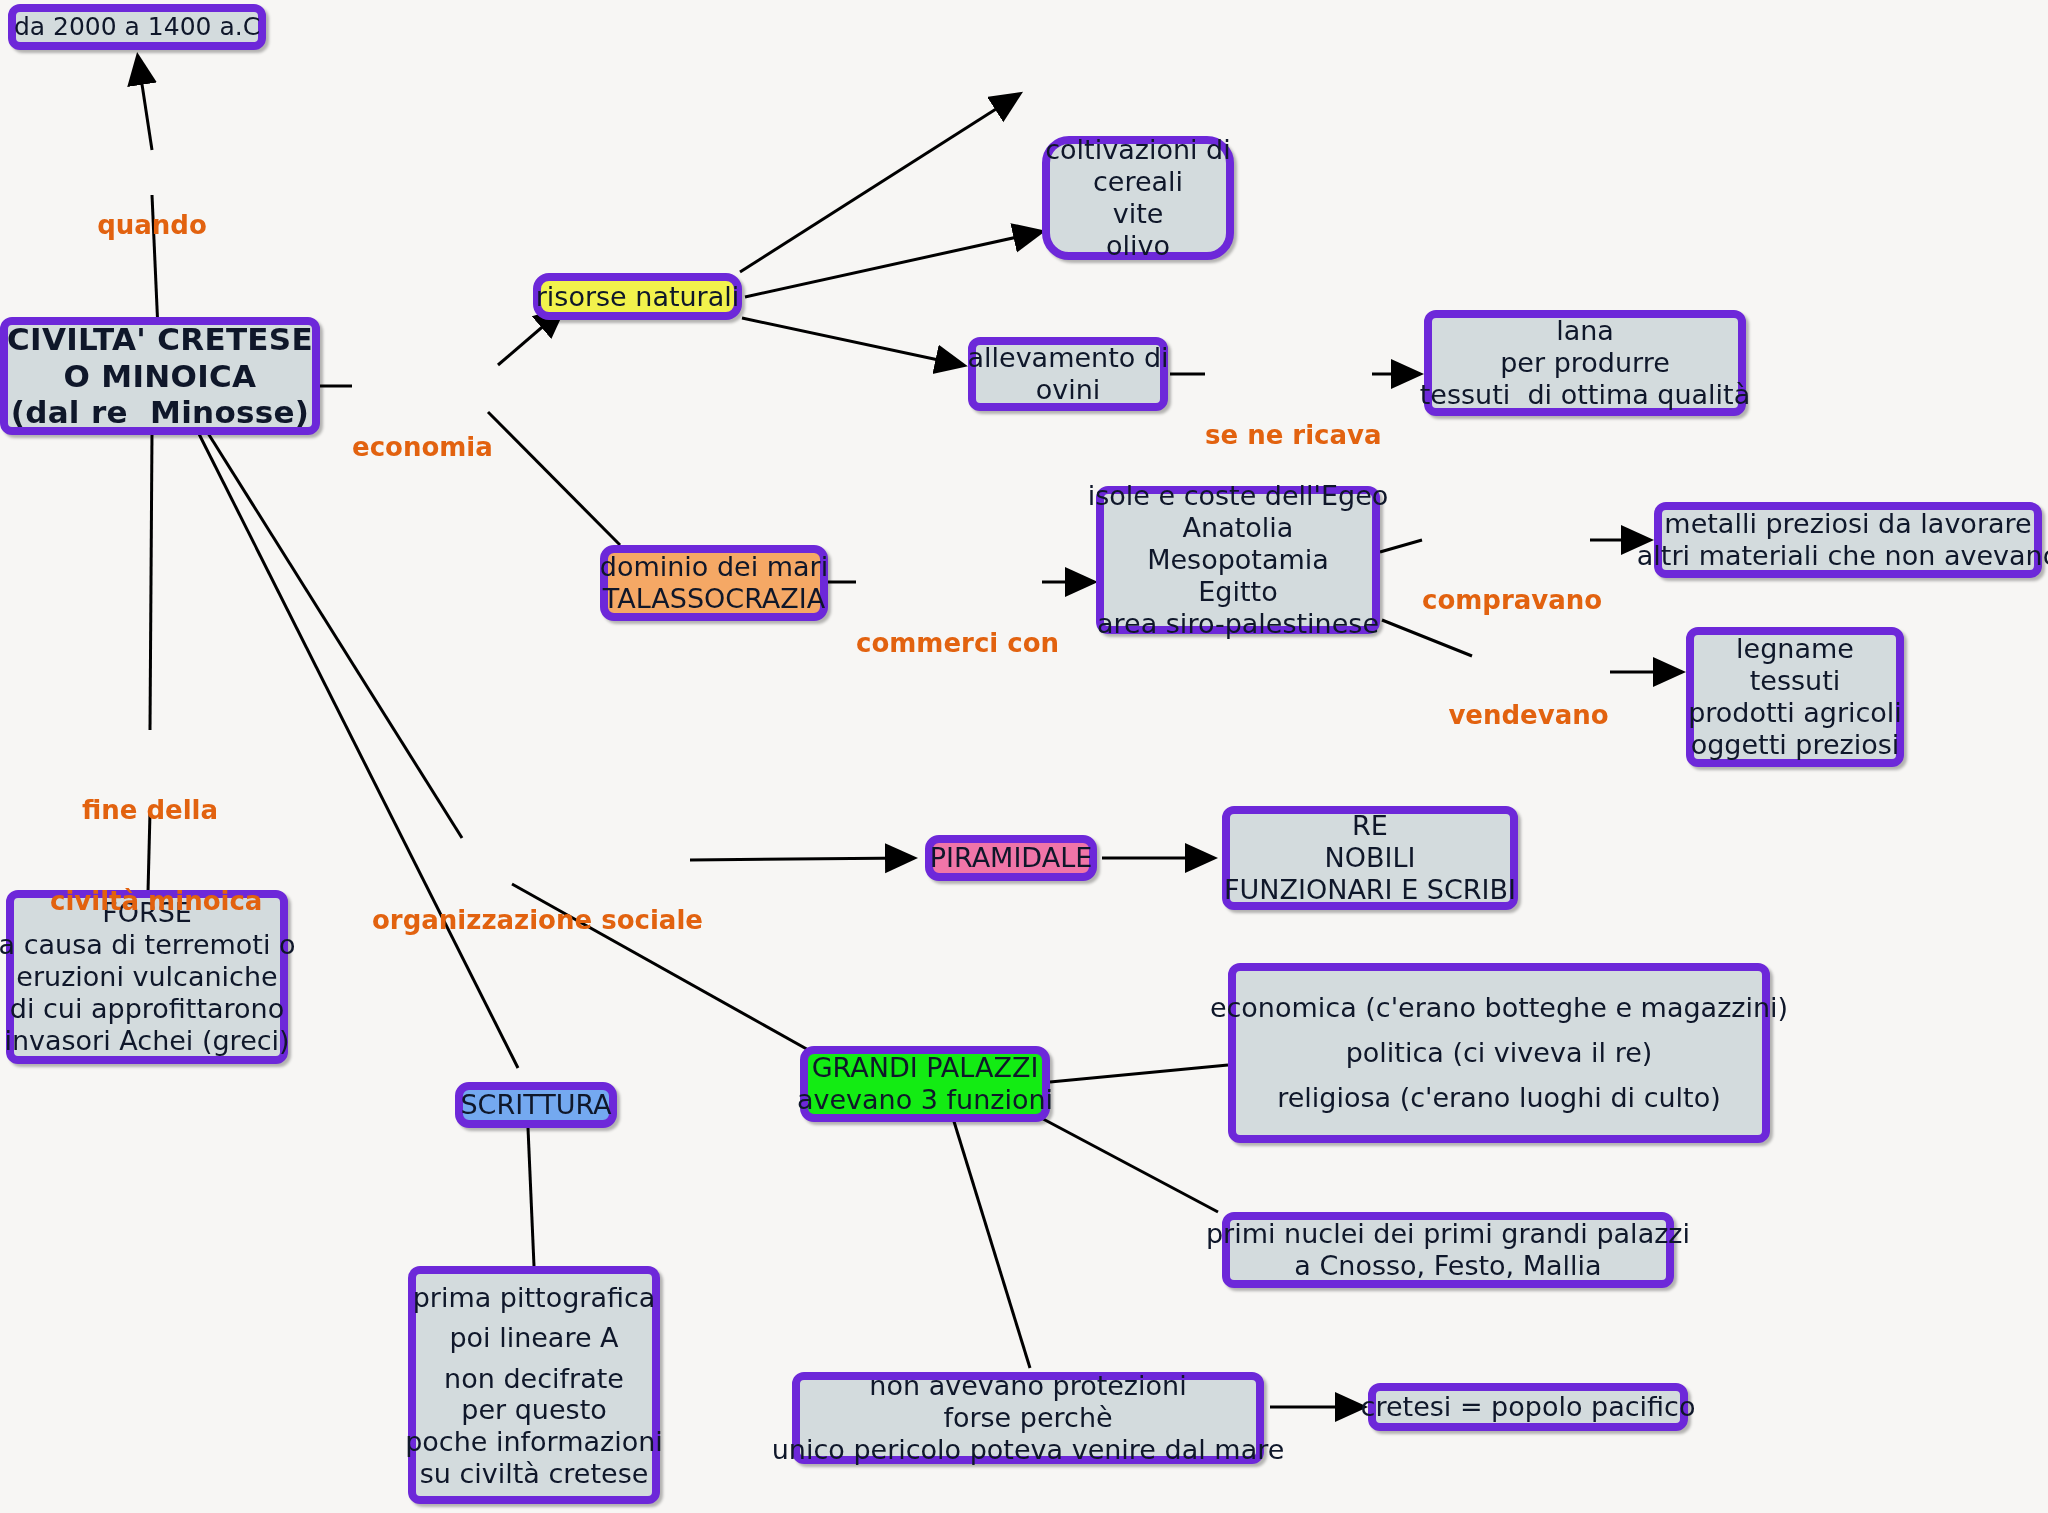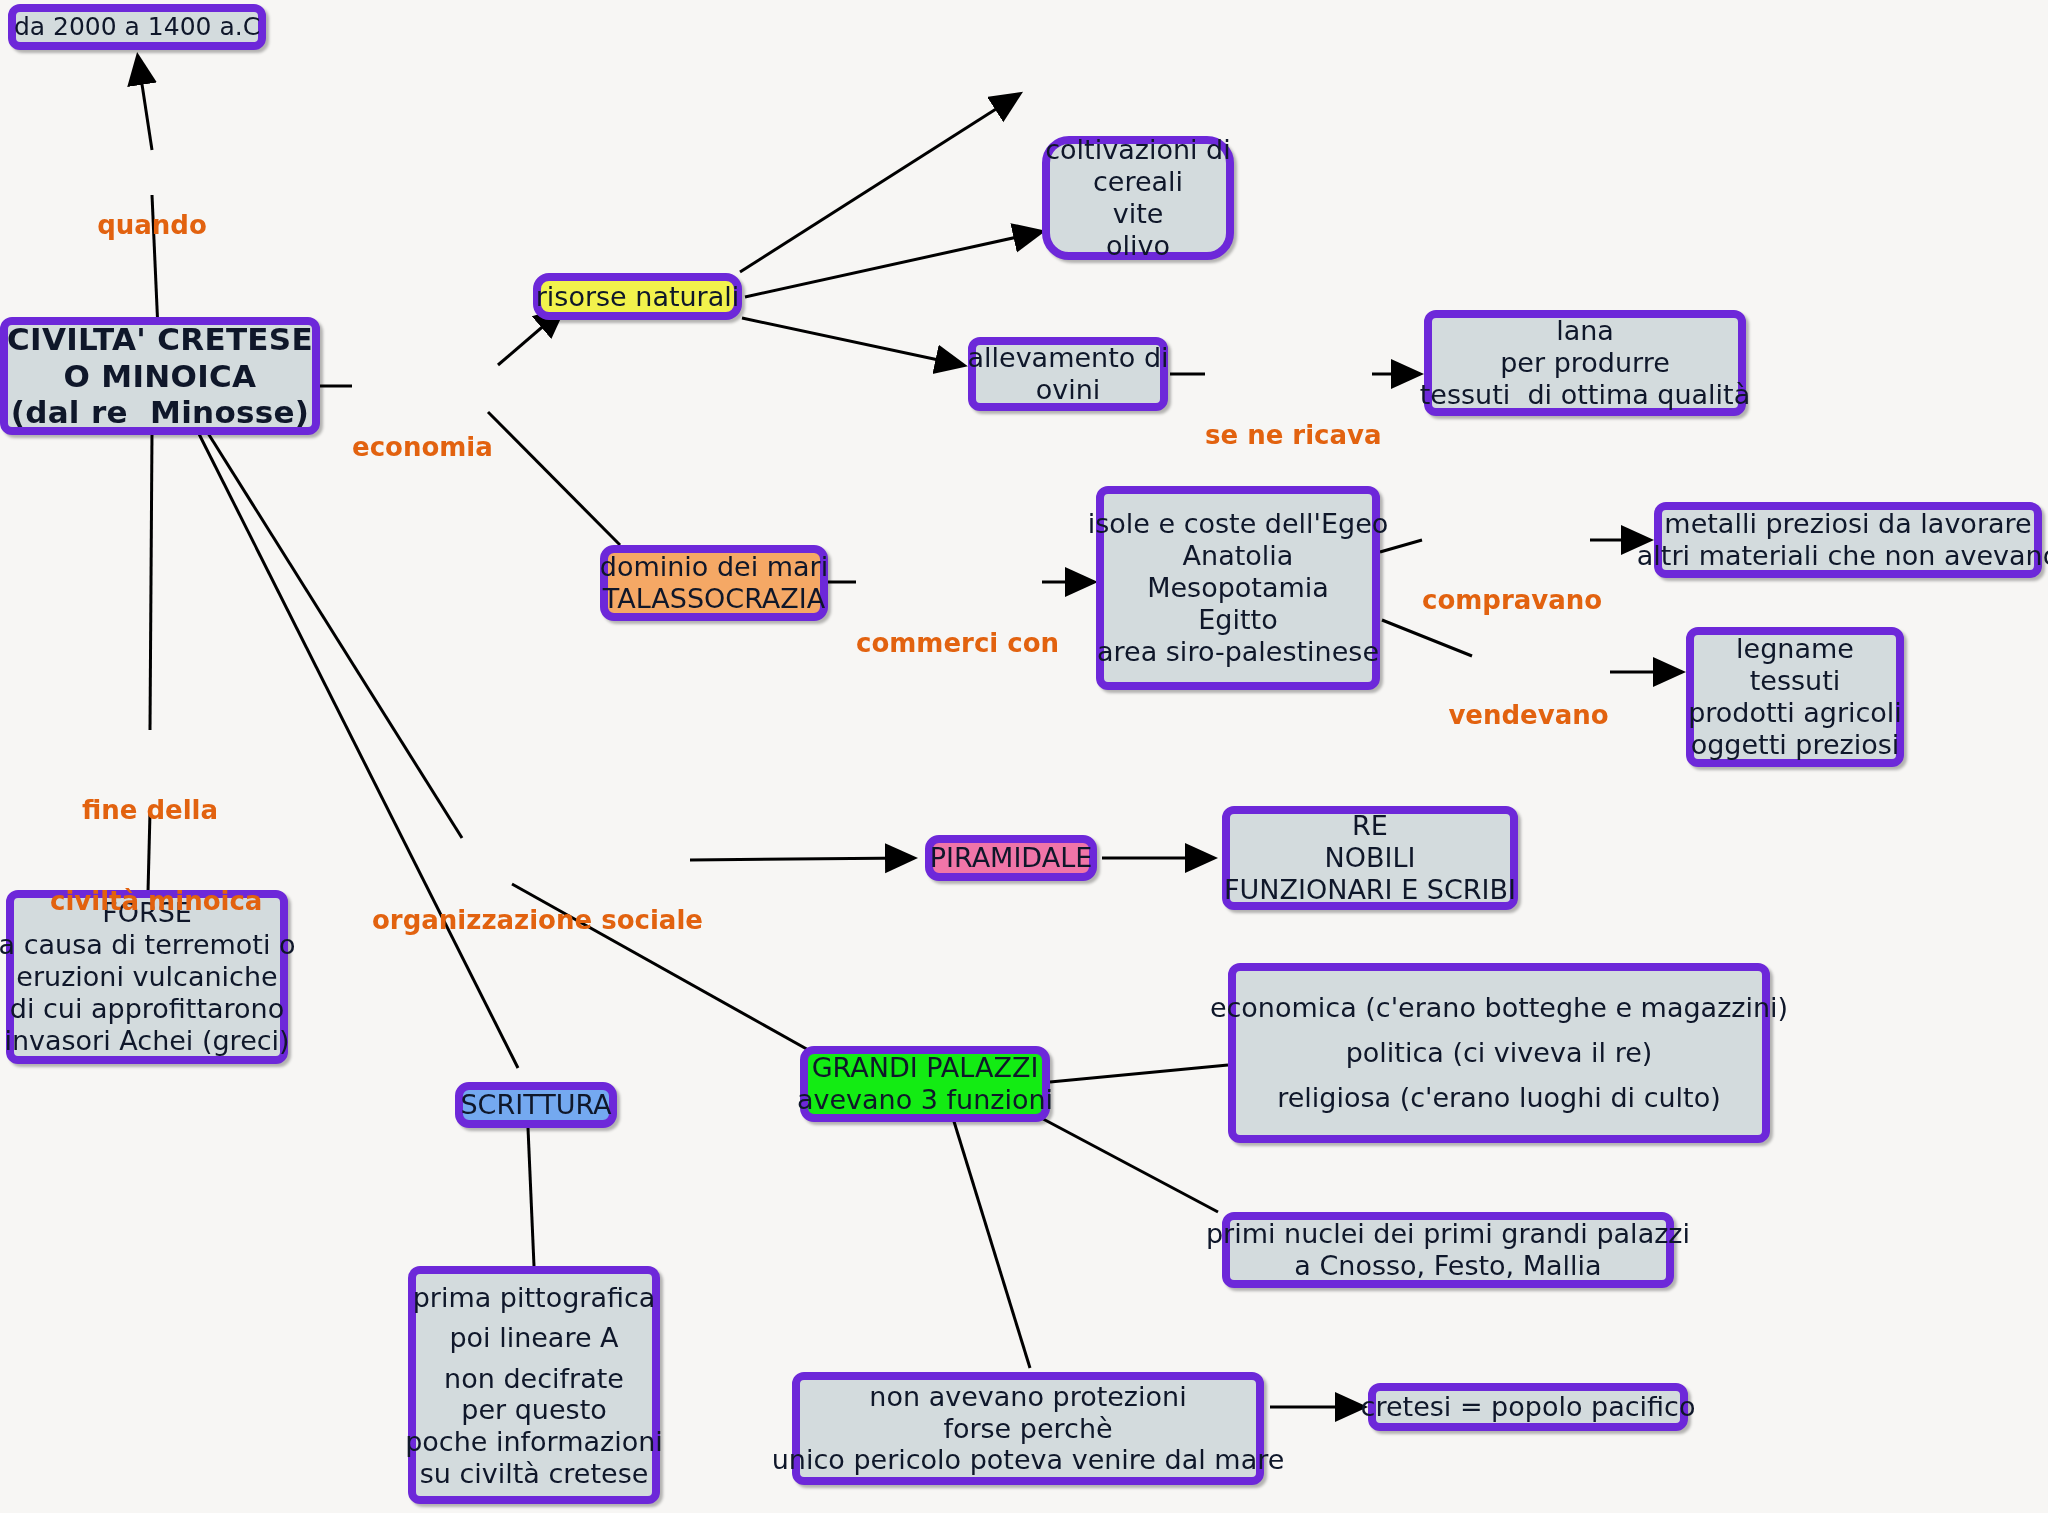--- a/index.html
+++ b/index.html
@@ -170,21 +170,21 @@
     <span class="line">lana</span>
     <span class="line">per produrre</span>
     <span class="line">tessuti  di ottima qualità</span>
   </div>
 
   <div class="node node-orange node-md" style="left:600px; top:545px; width:228px; height:76px;">
     <span class="line">dominio dei mari</span>
     <span class="line">TALASSOCRAZIA</span>
   </div>
 
-  <div class="node node-md" style="left:1096px; top:486px; width:284px; height:204px;">
+  <div class="node node-md" style="left:1096px; top:486px; width:284px; height:148px;">
     <span class="line">isole e coste dell'Egeo</span>
     <span class="line">Anatolia</span>
     <span class="line">Mesopotamia</span>
     <span class="line">Egitto</span>
     <span class="line">area siro-palestinese</span>
   </div>
 
   <div class="node node-md" style="left:1654px; top:502px; width:388px; height:76px;">
     <span class="line">metalli preziosi da lavorare</span>
     <span class="line">altri materiali che non avevano</span>
@@ -216,21 +216,21 @@
     <span class="line">economica (c'erano botteghe e magazzini)</span>
     <span class="line">politica (ci viveva il re)</span>
     <span class="line">religiosa (c'erano luoghi di culto)</span>
   </div>
 
   <div class="node node-md" style="left:1222px; top:1212px; width:452px; height:76px;">
     <span class="line">primi nuclei dei primi grandi palazzi</span>
     <span class="line">a Cnosso, Festo, Mallia</span>
   </div>
 
-  <div class="node node-md" style="left:792px; top:1372px; width:472px; height:113px;align-items:center;">
+  <div class="node node-md" style="left:792px; top:1372px; width:472px; height:92px;align-items:center;">
     <span class="line">non avevano protezioni</span>
     <span class="line">forse perchè</span>
     <span class="line">unico pericolo poteva venire dal mare</span>
   </div>
 
   <div class="node node-md" style="left:1368px; top:1383px; width:320px; height:48px;">
     <span class="line">cretesi = popolo pacifico</span>
   </div>
 
   <div class="node node-blue node-md" style="left:455px; top:1082px; width:162px; height:46px;">

